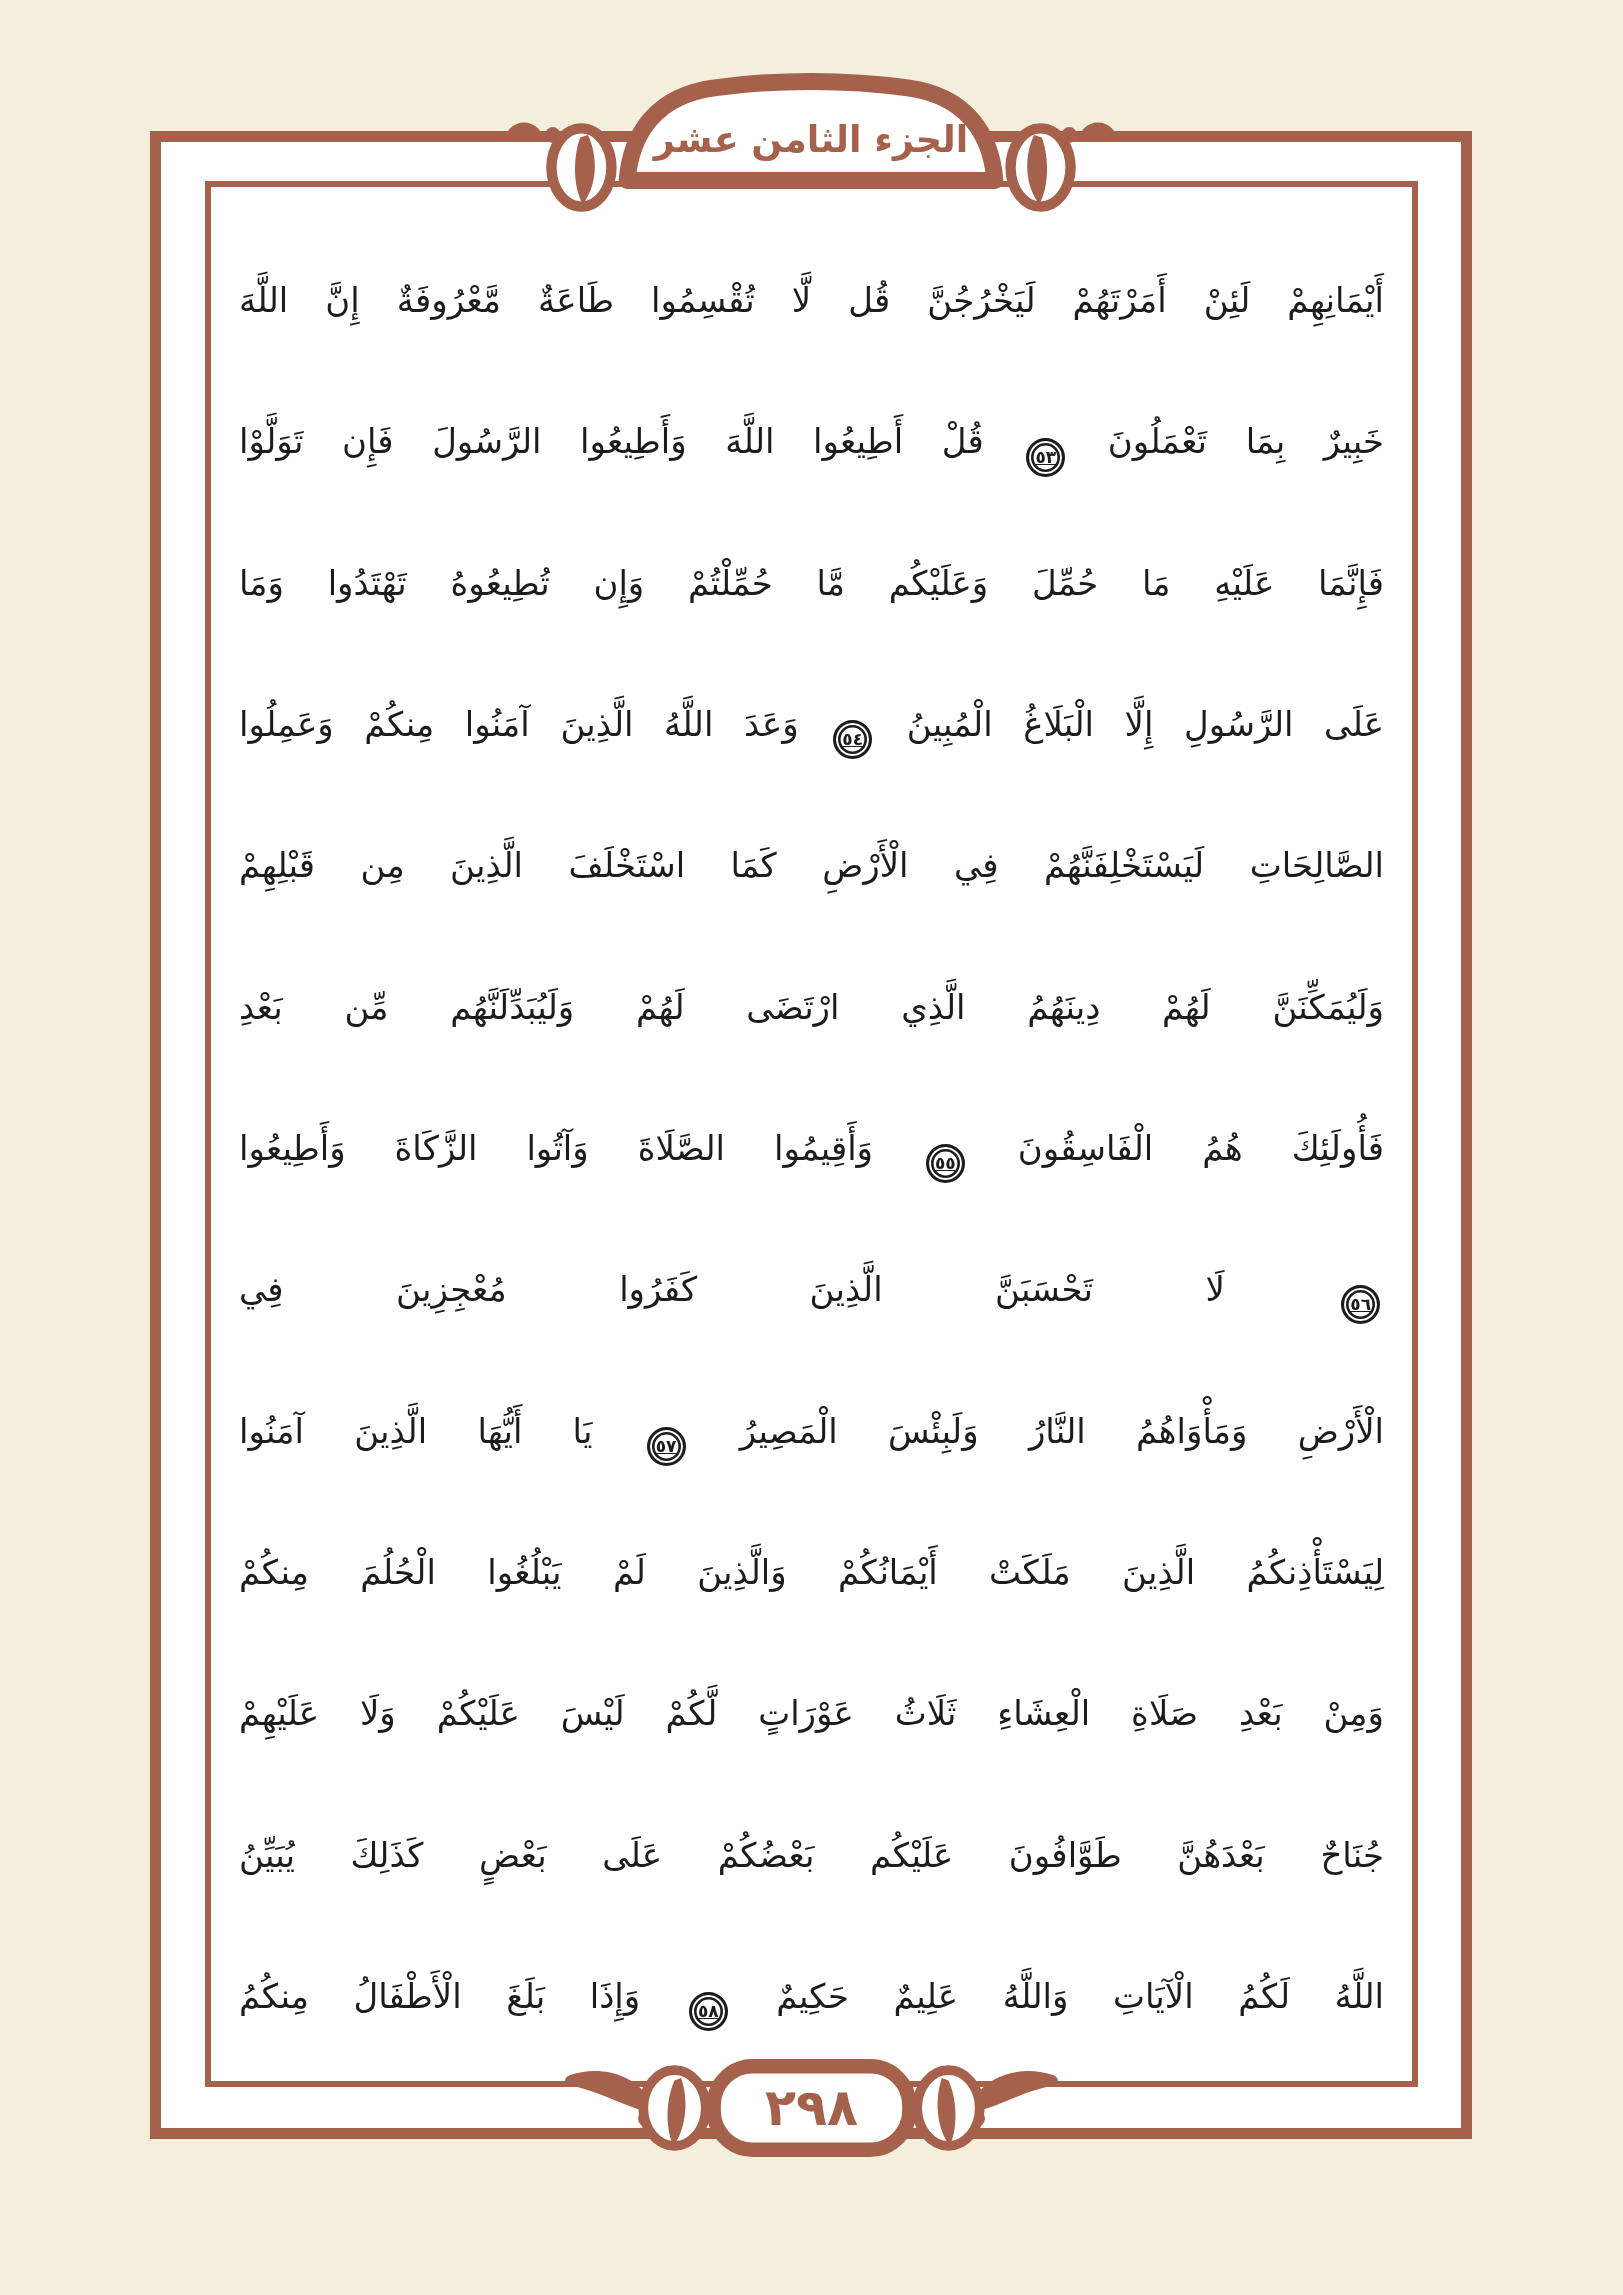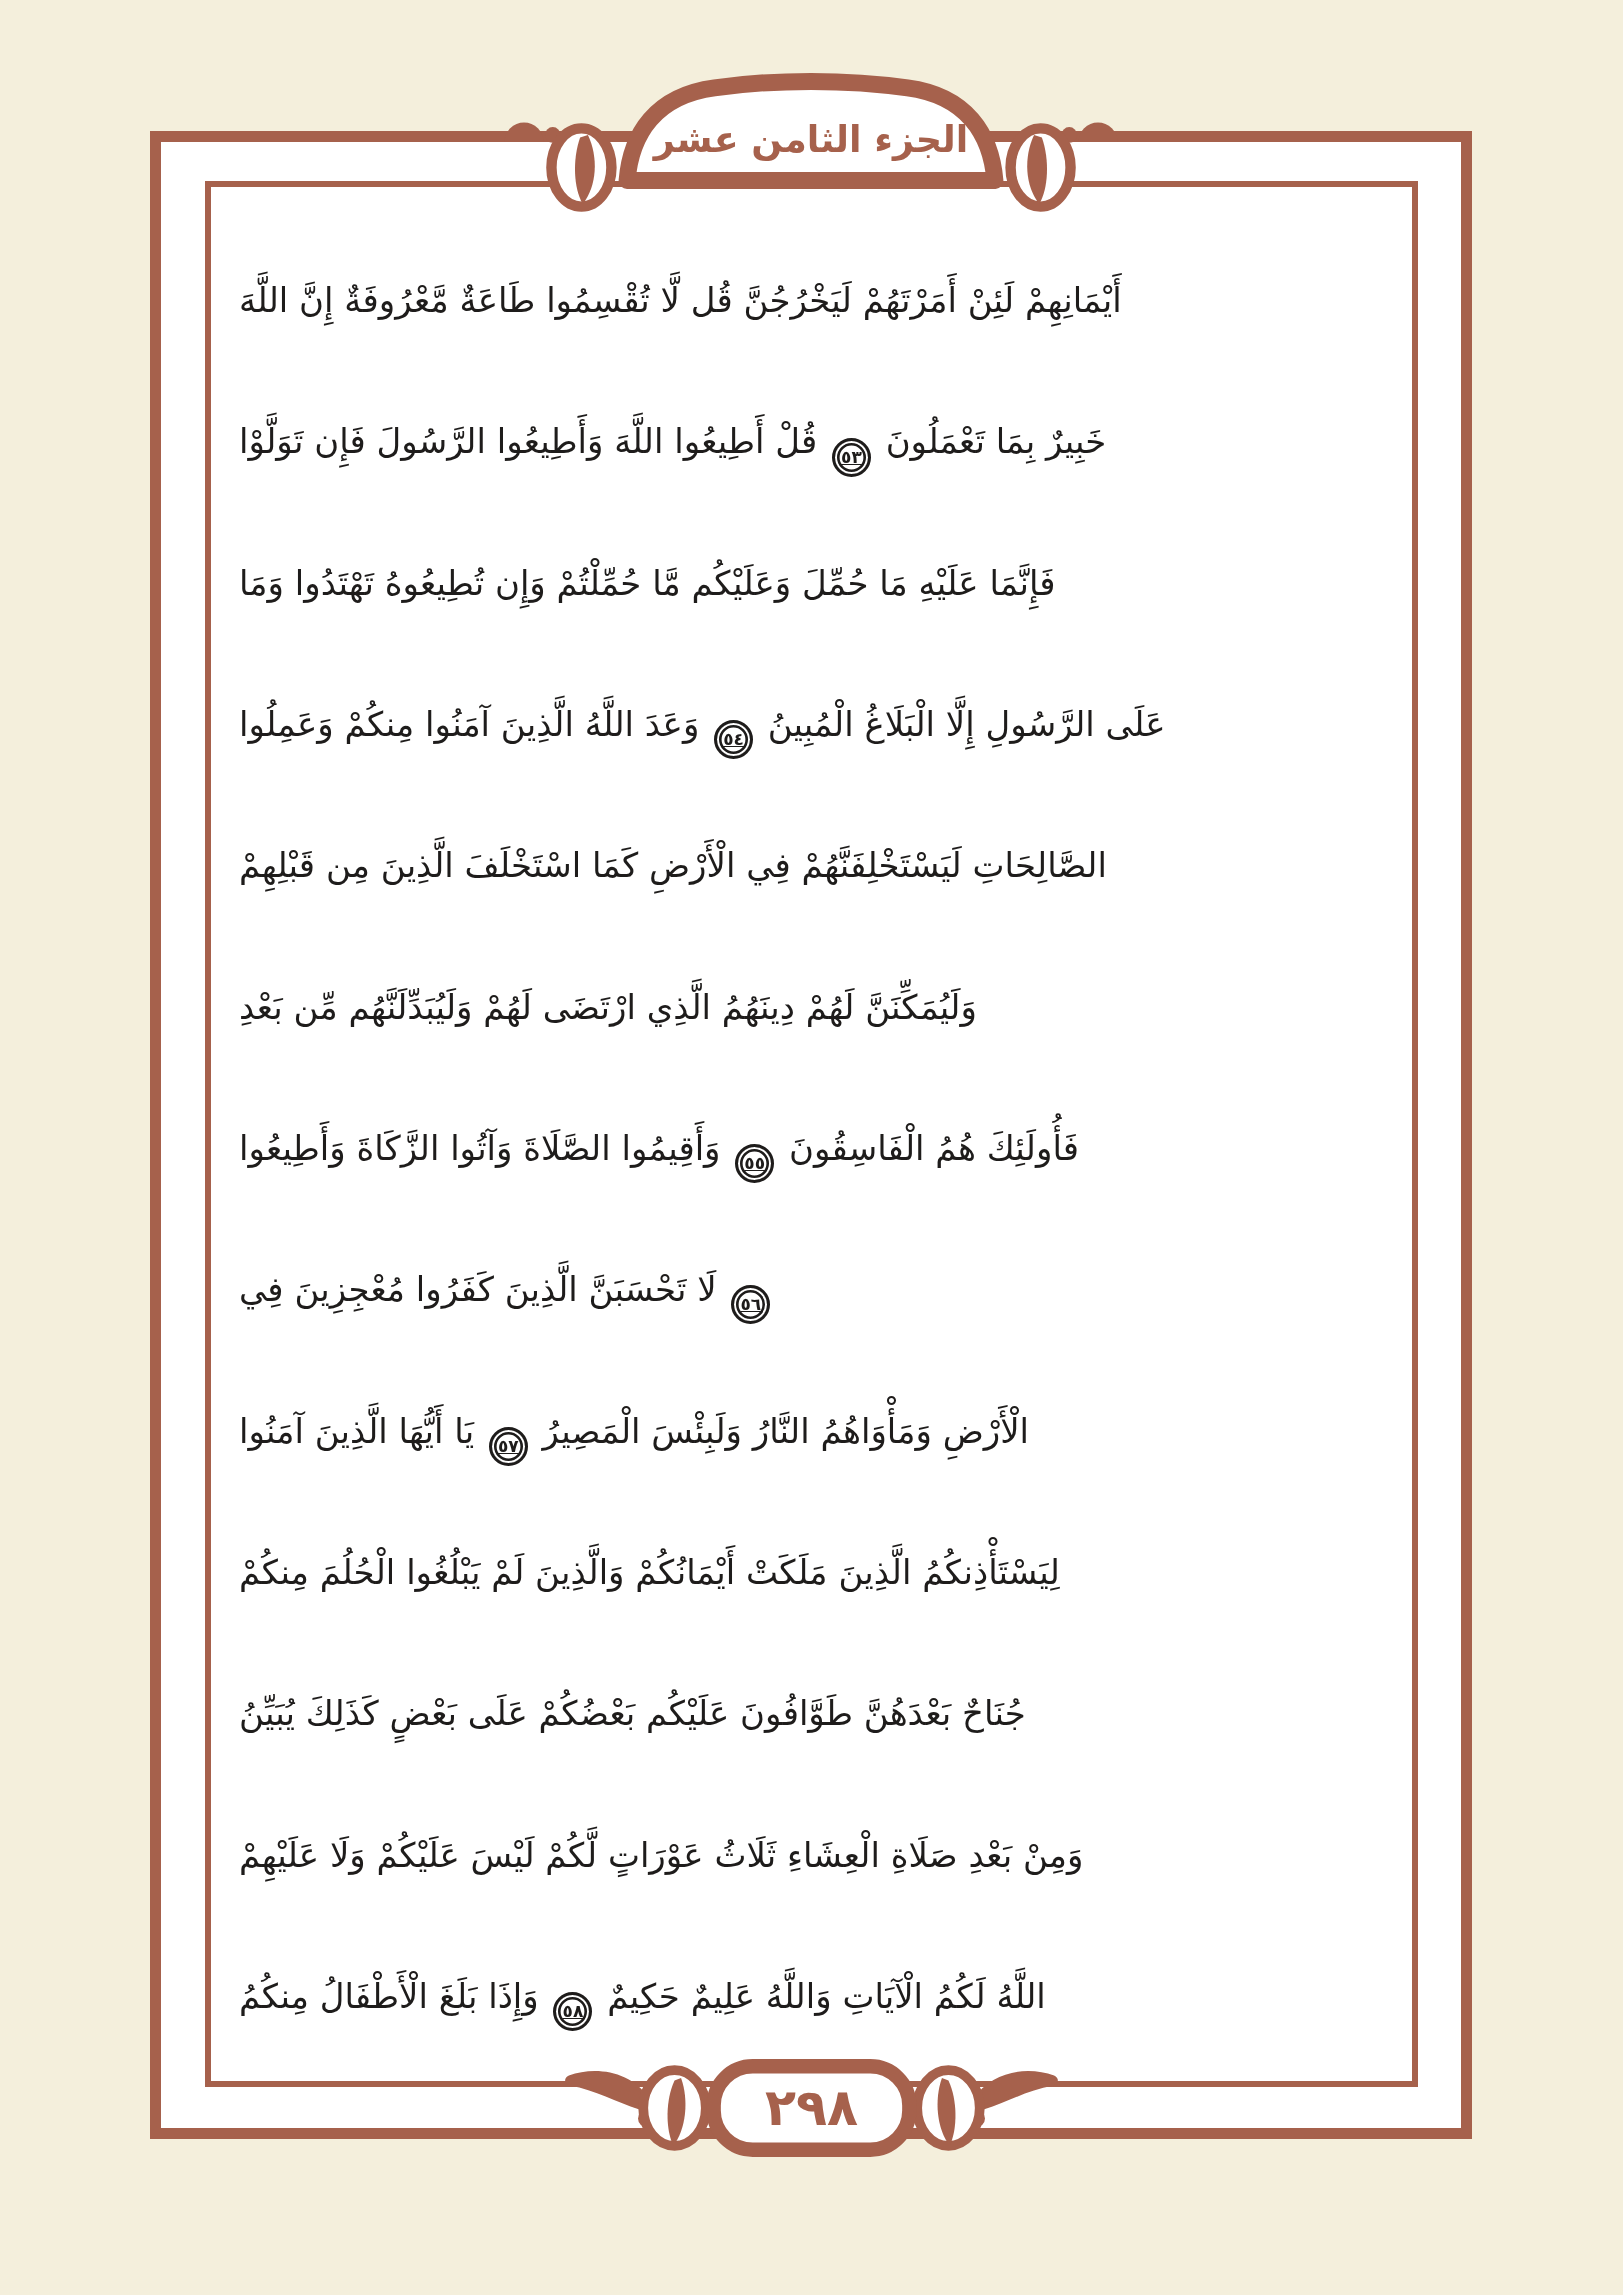--- a/index.html
+++ b/index.html
@@ -18,21 +18,20 @@
   }
   .inner-frame{
     position:absolute;left:205px;top:181px;width:1213px;height:1906px;
     border:6.5px solid var(--brown);background:var(--paper);z-index:1;
   }
 
   .text-area{
     position:absolute;left:239px;top:241px;width:1145px;height:1815px;
     z-index:2;display:flex;flex-direction:column;justify-content:space-between;
     direction:rtl;
-    align-items:flex-end;
   }
   .quran-line{
     direction:rtl;
     text-align:justify;
     text-align-last:justify;
     -moz-text-align-last:justify;
     text-justify:inter-word;
     font-size:34px;
     line-height:119px;
     color:var(--ink);
@@ -98,22 +97,22 @@
     <div class="quran-line"><span class="quran-text">فَأُولَئِكَ هُمُ الْفَاسِقُونَ</span> <span class="ayah-marker">
         <span class="ayah-num">٥٥</span>
       </span> <span class="quran-text">وَأَقِيمُوا الصَّلَاةَ وَآتُوا الزَّكَاةَ وَأَطِيعُوا</span> </div>
     <div class="quran-line"> <span class="ayah-marker">
         <span class="ayah-num">٥٦</span>
       </span> <span class="quran-text">لَا تَحْسَبَنَّ الَّذِينَ كَفَرُوا مُعْجِزِينَ فِي</span> </div>
     <div class="quran-line"><span class="quran-text">الْأَرْضِ وَمَأْوَاهُمُ النَّارُ وَلَبِئْسَ الْمَصِيرُ</span> <span class="ayah-marker">
         <span class="ayah-num">٥٧</span>
       </span> <span class="quran-text">يَا أَيُّهَا الَّذِينَ آمَنُوا</span> </div>
     <div class="quran-line"><span class="quran-text">لِيَسْتَأْذِنكُمُ الَّذِينَ مَلَكَتْ أَيْمَانُكُمْ وَالَّذِينَ لَمْ يَبْلُغُوا الْحُلُمَ مِنكُمْ</span> </div>
+    <div class="quran-line"><span class="quran-text">وَمِنْ بَعْدِ صَلَاةِ الْعِشَاءِ ثَلَاثُ عَوْرَاتٍ لَّكُمْ لَيْسَ عَلَيْكُمْ وَلَا عَلَيْهِمْ</span> </div>
     <div class="quran-line"><span class="quran-text">جُنَاحٌ بَعْدَهُنَّ طَوَّافُونَ عَلَيْكُم بَعْضُكُمْ عَلَى بَعْضٍ كَذَلِكَ يُبَيِّنُ</span> </div>
-    <div class="quran-line"><span class="quran-text">وَمِنْ بَعْدِ صَلَاةِ الْعِشَاءِ ثَلَاثُ عَوْرَاتٍ لَّكُمْ لَيْسَ عَلَيْكُمْ وَلَا عَلَيْهِمْ</span> </div>
     <div class="quran-line"><span class="quran-text">اللَّهُ لَكُمُ الْآيَاتِ وَاللَّهُ عَلِيمٌ حَكِيمٌ</span> <span class="ayah-marker">
         <span class="ayah-num">٥٨</span>
       </span> <span class="quran-text">وَإِذَا بَلَغَ الْأَطْفَالُ مِنكُمُ</span> </div>
   </div>
 
 <svg id="bottom-ornament" class="ornament-svg" width="589" height="150" viewBox="0 0 900 230">
 
   <g>
     <path d="M 698 78 C 728 34 782 28 822 42 C 830 46 830 54 820 58 C 782 64 748 84 715 94 C 702 96 694 88 698 78 Z" fill="#A6614C"></path>
     <circle cx="703" cy="108" r="13" fill="#A6614C"></circle>

